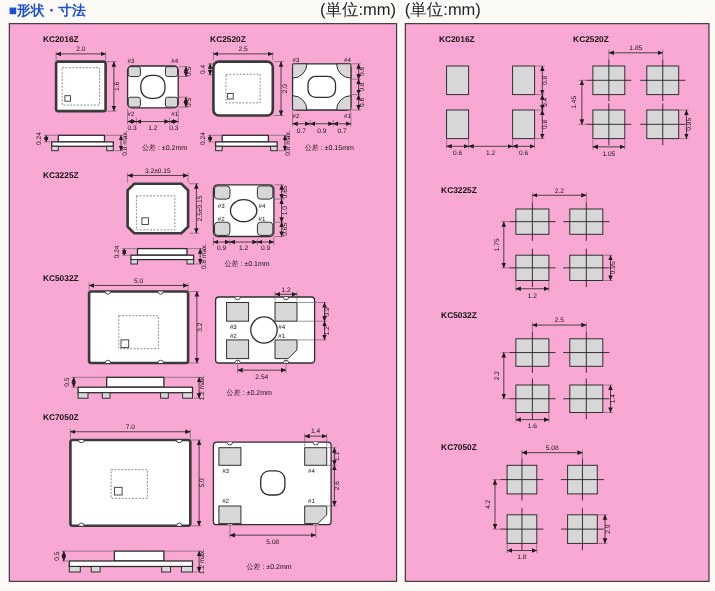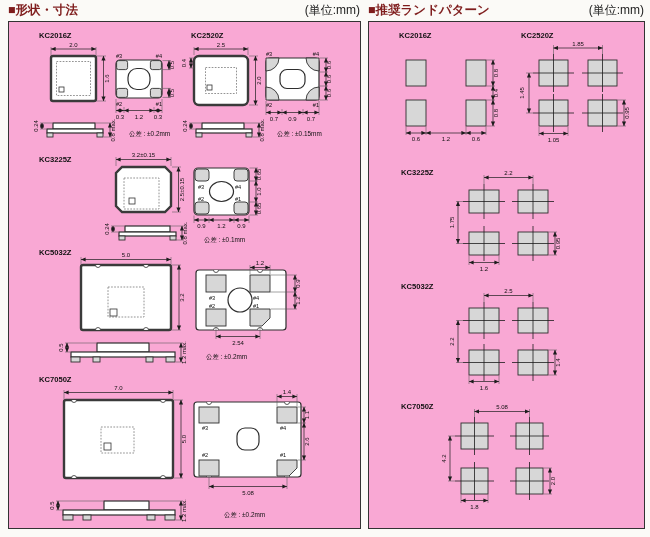--- a/index.html
+++ b/index.html
@@ -1,19 +1,19 @@
 <!DOCTYPE html>
 <html><head>
 <meta charset="utf-8">
 <style>
   html,body{margin:0;padding:0;background:#f8f7f3;}
   .page{position:relative;width:650px;height:537px;font-family:"Liberation Sans",sans-serif;background:#fbfaf7;overflow:hidden;}
   .hdr{position:absolute;top:2px;height:17px;display:flex;justify-content:space-between;align-items:flex-end;}
-  .hdr-title{font-size:12.5px;font-weight:bold;color:#7f1d1d;}
-  .hdr-unit{font-size:12px;color:#222;}
+  .hdr-title{font-size:12.5px;font-weight:bold;color:#1d4ed8;}
+  .hdr-unit{font-size:15px;color:#222;}
   .hdr-left{left:8px;width:352px;}
   .hdr-right{left:368px;width:276px;}
   .panel{position:absolute;top:21px;height:508px;background:#f9a8d4;border:1.2px solid #333;box-sizing:border-box;}
   .panel-left{left:8px;width:353px;}
   .panel-right{left:368px;width:277px;}
   svg{display:block;}
   svg text{font-family:"Liberation Sans",sans-serif;fill:#111;}
   .secname{font-size:7.6px;font-weight:bold;}
   .dimtxt{font-size:6px;}
   .padnum{font-size:5.6px;}
@@ -31,21 +31,20 @@
 </head>
 <body>
 
 <div class="page">
 
   <div class="hdr hdr-left">
     <span class="hdr-title">■形状・寸法</span>
     <span class="hdr-unit">(単位:mm)</span>
   </div>
   <div class="hdr hdr-right">
-    <span class="hdr-title">■推奨ランドパターン</span>
     <span class="hdr-unit">(単位:mm)</span>
   </div>
 
   <div class="panel panel-left">
   <svg width="350" height="505" viewBox="0 0 350 505">
     <defs>
       <marker id="arwL" markerUnits="userSpaceOnUse" markerWidth="5" markerHeight="5" refX="4.6" refY="2.5" orient="auto-start-reverse">
         <path d="M0,0.4 L4.8,2.5 L0,4.6 Z" fill="#1c1c1c"></path>
       </marker>
     </defs>

